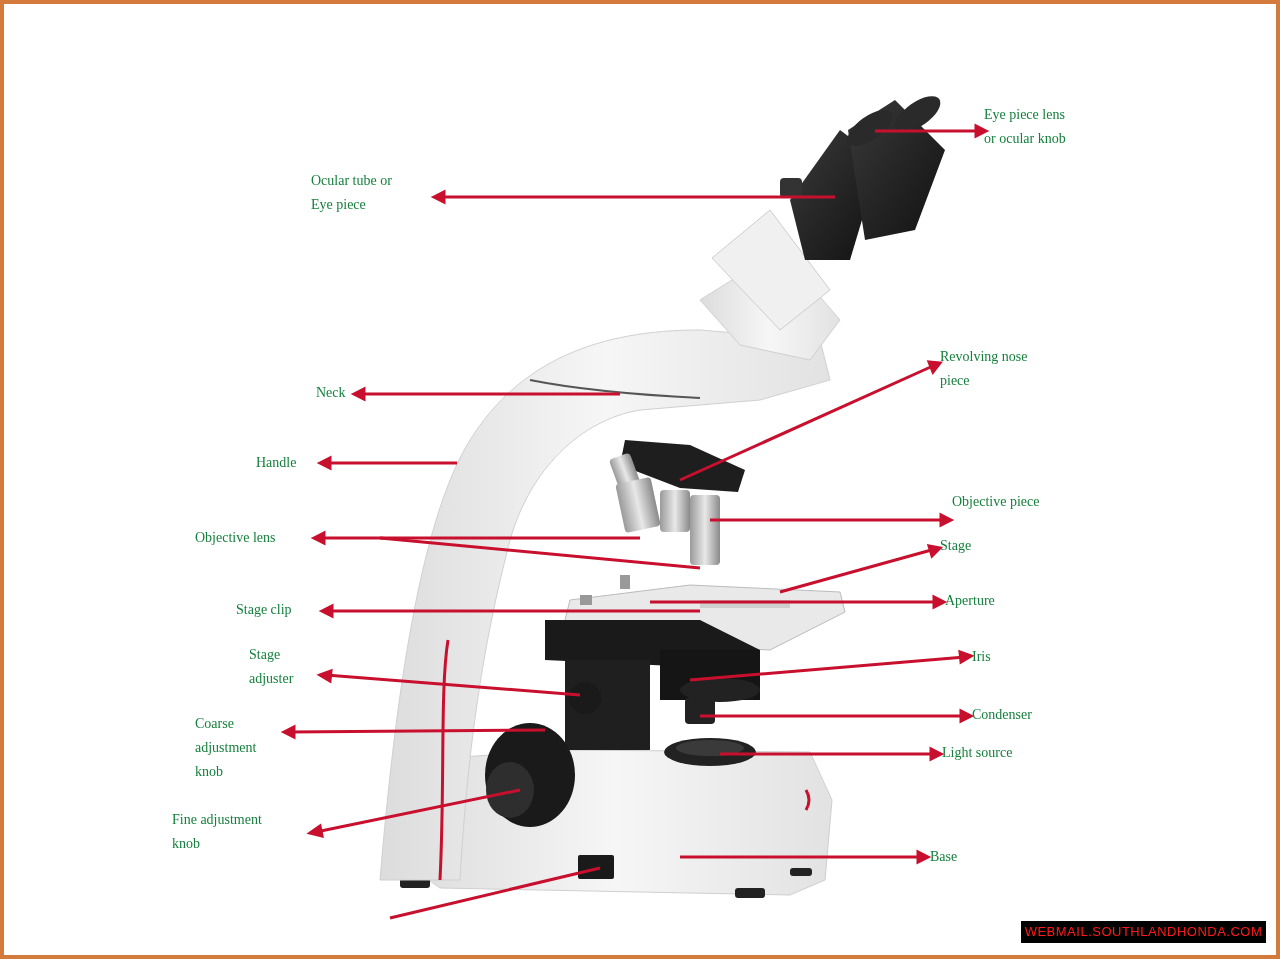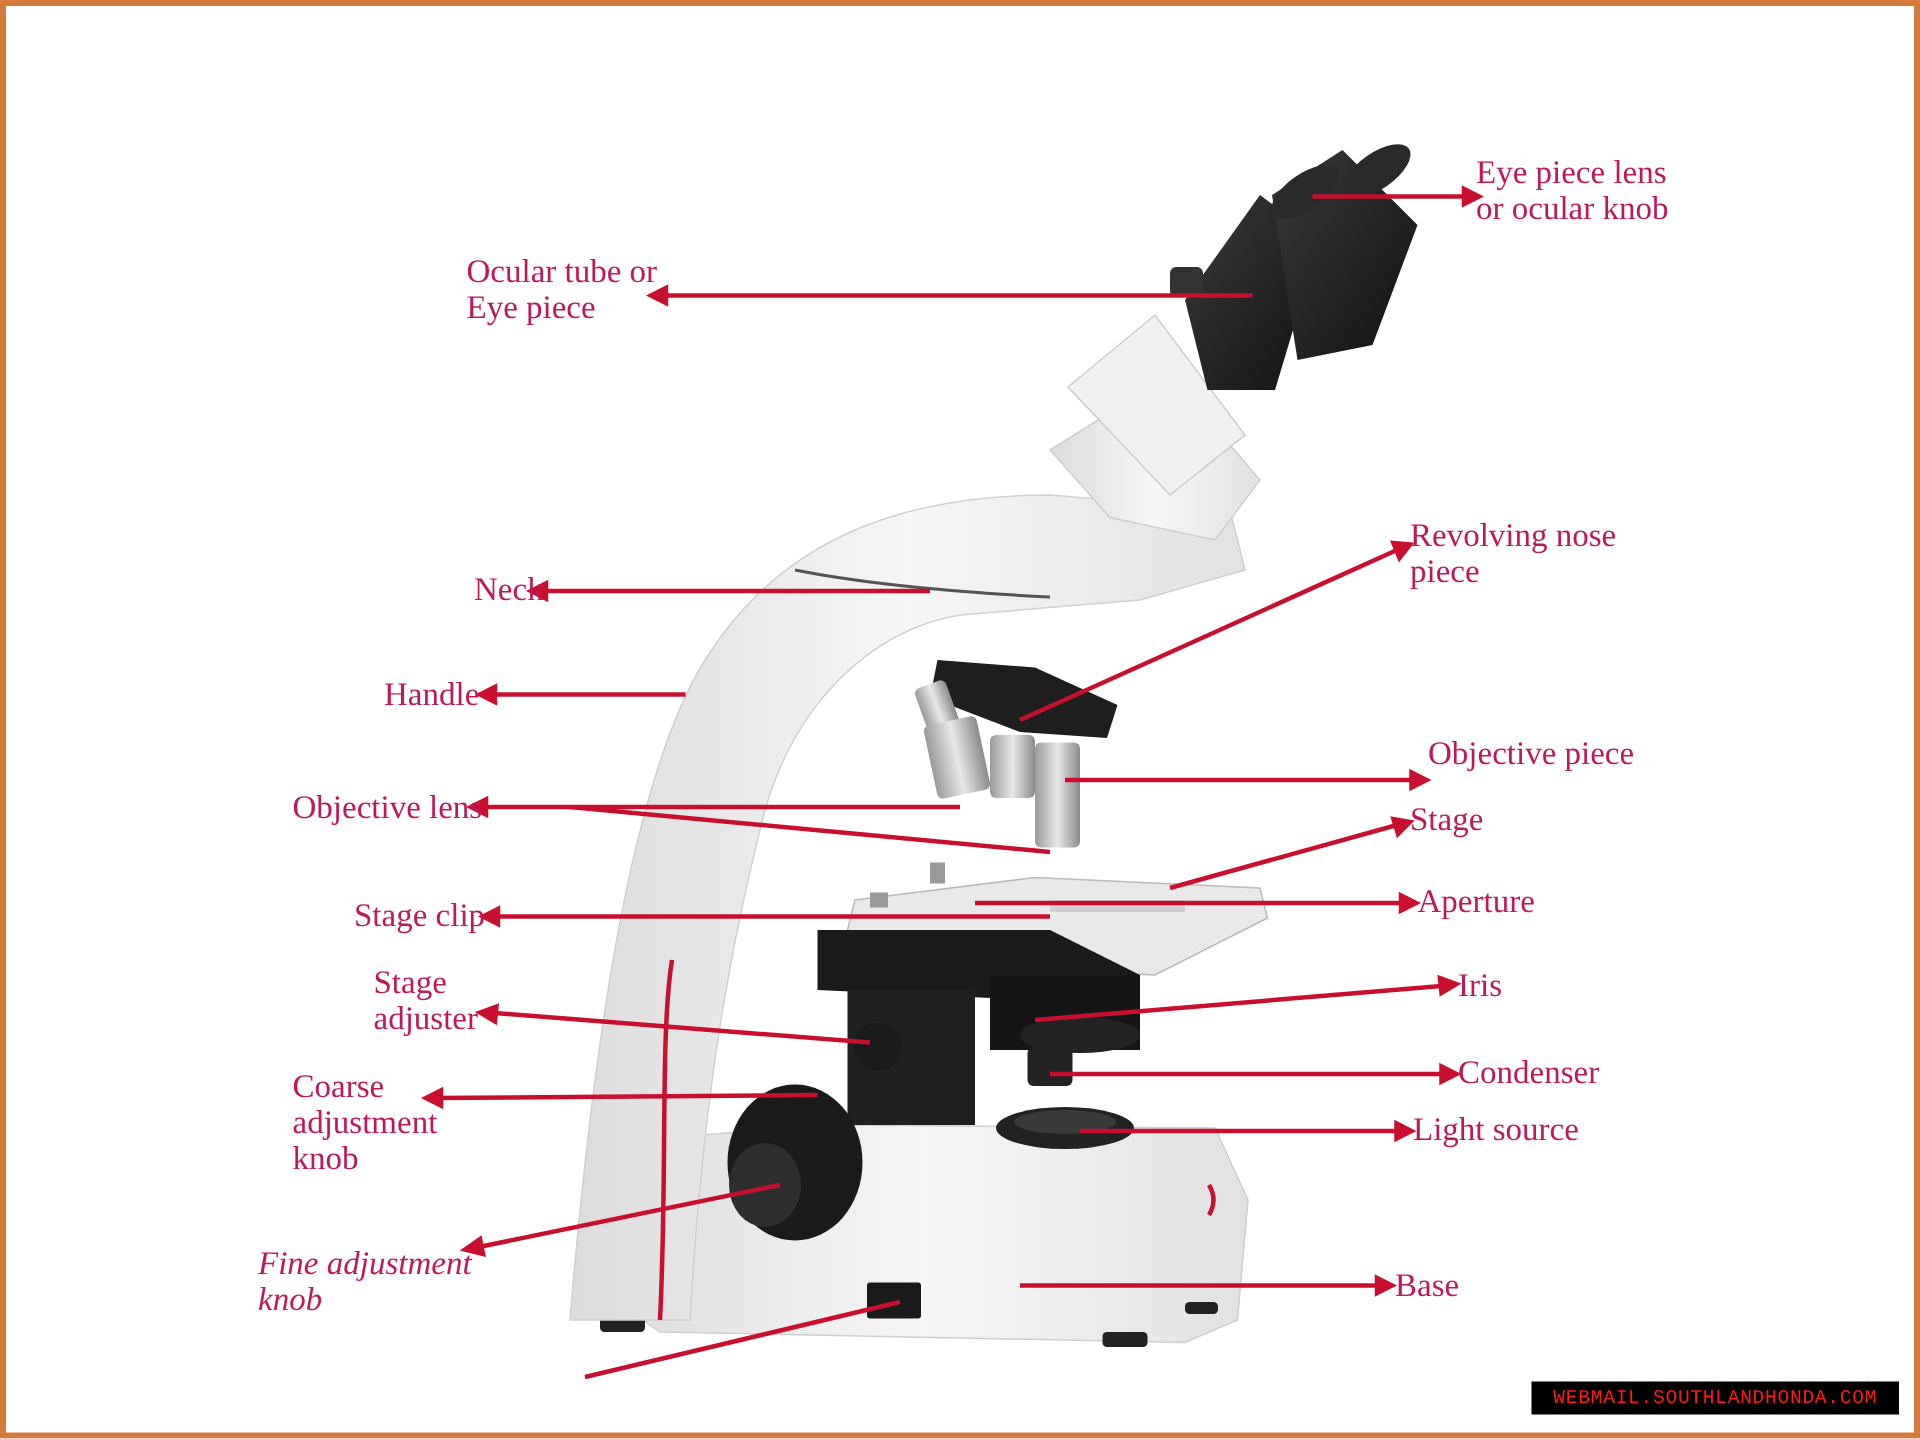--- a/index.html
+++ b/index.html
@@ -7,27 +7,27 @@
     width: 1280px; height: 959px; position: relative; overflow: hidden;
     background: #ffffff;
     font-family: "Liberation Serif", "DejaVu Serif", serif;
   }
   .frame {
     position: absolute; left: 0; top: 0; width: 1280px; height: 959px;
     box-sizing: border-box; border: 4px solid #d47a3c; background: #ffffff;
   }
   svg.art { position: absolute; left: 0; top: 0; }
   .label {
-    position: absolute; color: #be185d; font-size: 22px; line-height: 24px;
+    position: absolute; color: #15803d; font-size: 14px; line-height: 24px;
     font-family: "Liberation Serif", "DejaVu Serif", serif; white-space: nowrap;
   }
   .watermark {
     position: absolute; left: 1021px; top: 921px; width: 245px; height: 22px;
     background: #000000; color: #ff1a1a;
-    font-family: Liberation Mono, monospace;
+    font-family: Liberation Sans, sans-serif;
     font-size: 13px; line-height: 22px; text-align: center; letter-spacing: 0.5px;
   }
 </style>
 </head>
 <body>
 
 <div class="frame"></div>
 
 <svg class="art" width="1280" height="959" viewBox="0 0 1280 959">
   <defs>
@@ -184,21 +184,21 @@
   <div>Condenser</div>
 </div>
 <div class="label" style="left:195px;top:712px;">
   <div>Coarse</div>
   <div>adjustment</div>
   <div>knob</div>
 </div>
 <div class="label" style="left:942px;top:741px;">
   <div>Light source</div>
 </div>
-<div class="label" style="left:172px;top:830px;font-style:italic;">
+<div class="label" style="left:172px;top:808px;">
   <div>Fine adjustment</div>
   <div>knob</div>
 </div>
 <div class="label" style="left:930px;top:845px;text-align:center;">
   <div>Base</div>
 </div>
 
 <div class="watermark">WEBMAIL.SOUTHLANDHONDA.COM</div>
 
 </body></html>

